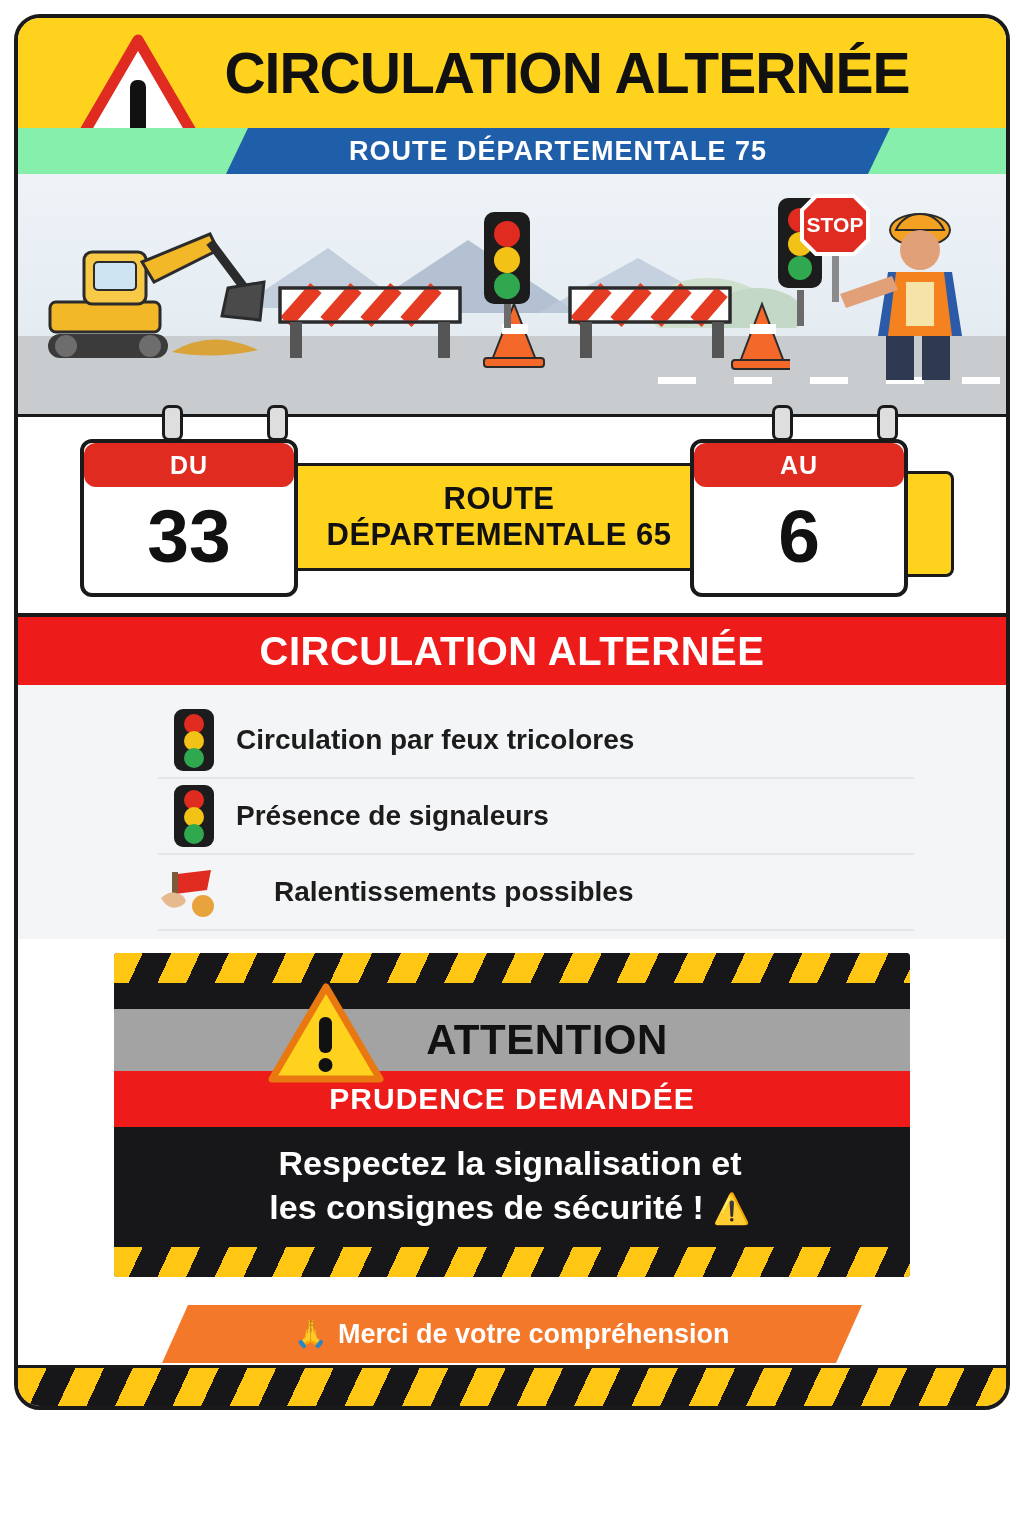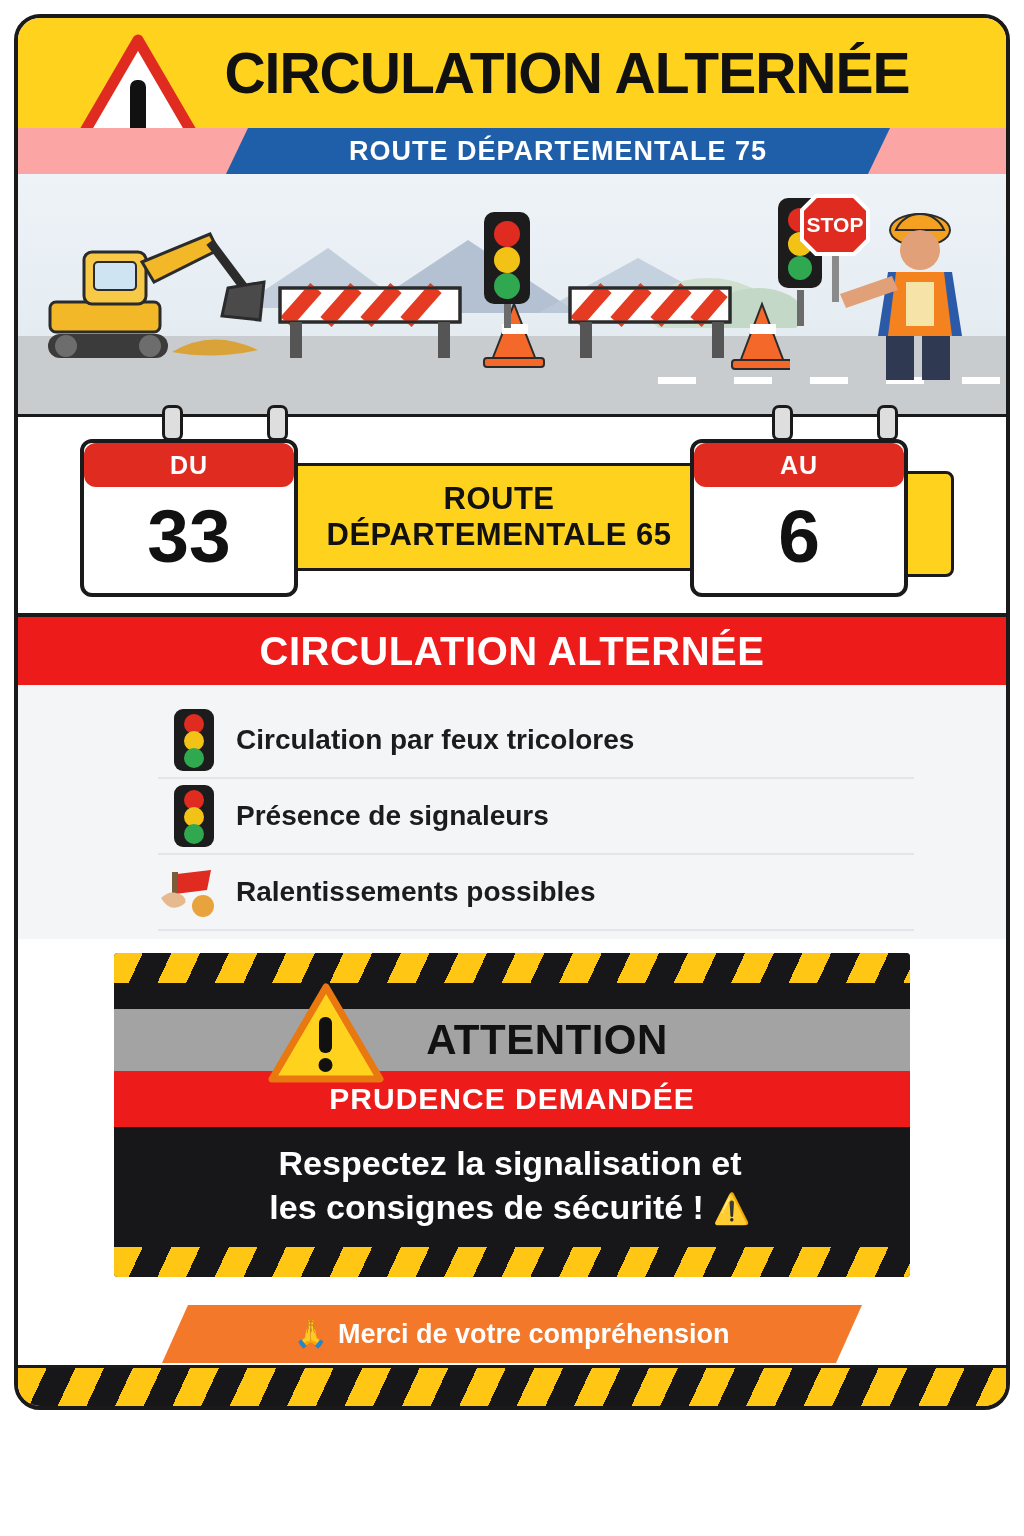--- a/index.html
+++ b/index.html
@@ -47,21 +47,21 @@
     position: absolute;
     left: 36px;
     top: 14px;
     width: 168px;
     height: 150px;
   }
 
   .subbar {
     position: relative;
     height: 46px;
-    background: #fca5a5;
+    background: #86efac;
   }
   .subbar-band {
     position: absolute;
     left: 208px;
     right: 116px;
     top: 0;
     height: 46px;
     background: #1F5FA9;
     display: flex;
     align-items: center;
@@ -252,21 +252,21 @@
     background: #f4f5f7;
     padding: 18px 0 8px 0;
   }
   .list-row {
     display: flex;
     align-items: center;
     margin: 0 92px 0 140px;
     height: 74px;
     border-bottom: 2px solid #e3e5e8;
   }
-  .list-row:last-child { border-bottom: 2px solid #e3e5e8; }
+  .list-row:last-child { border-bottom: 2px solid #e3e5e8; gap: 38px; }
   .list-icon {
     width: 72px;
     display: flex;
     align-items: center;
     justify-content: center;
     flex: none;
   }
   .list-text {
     font-size: 28px;
     font-weight: bold;

